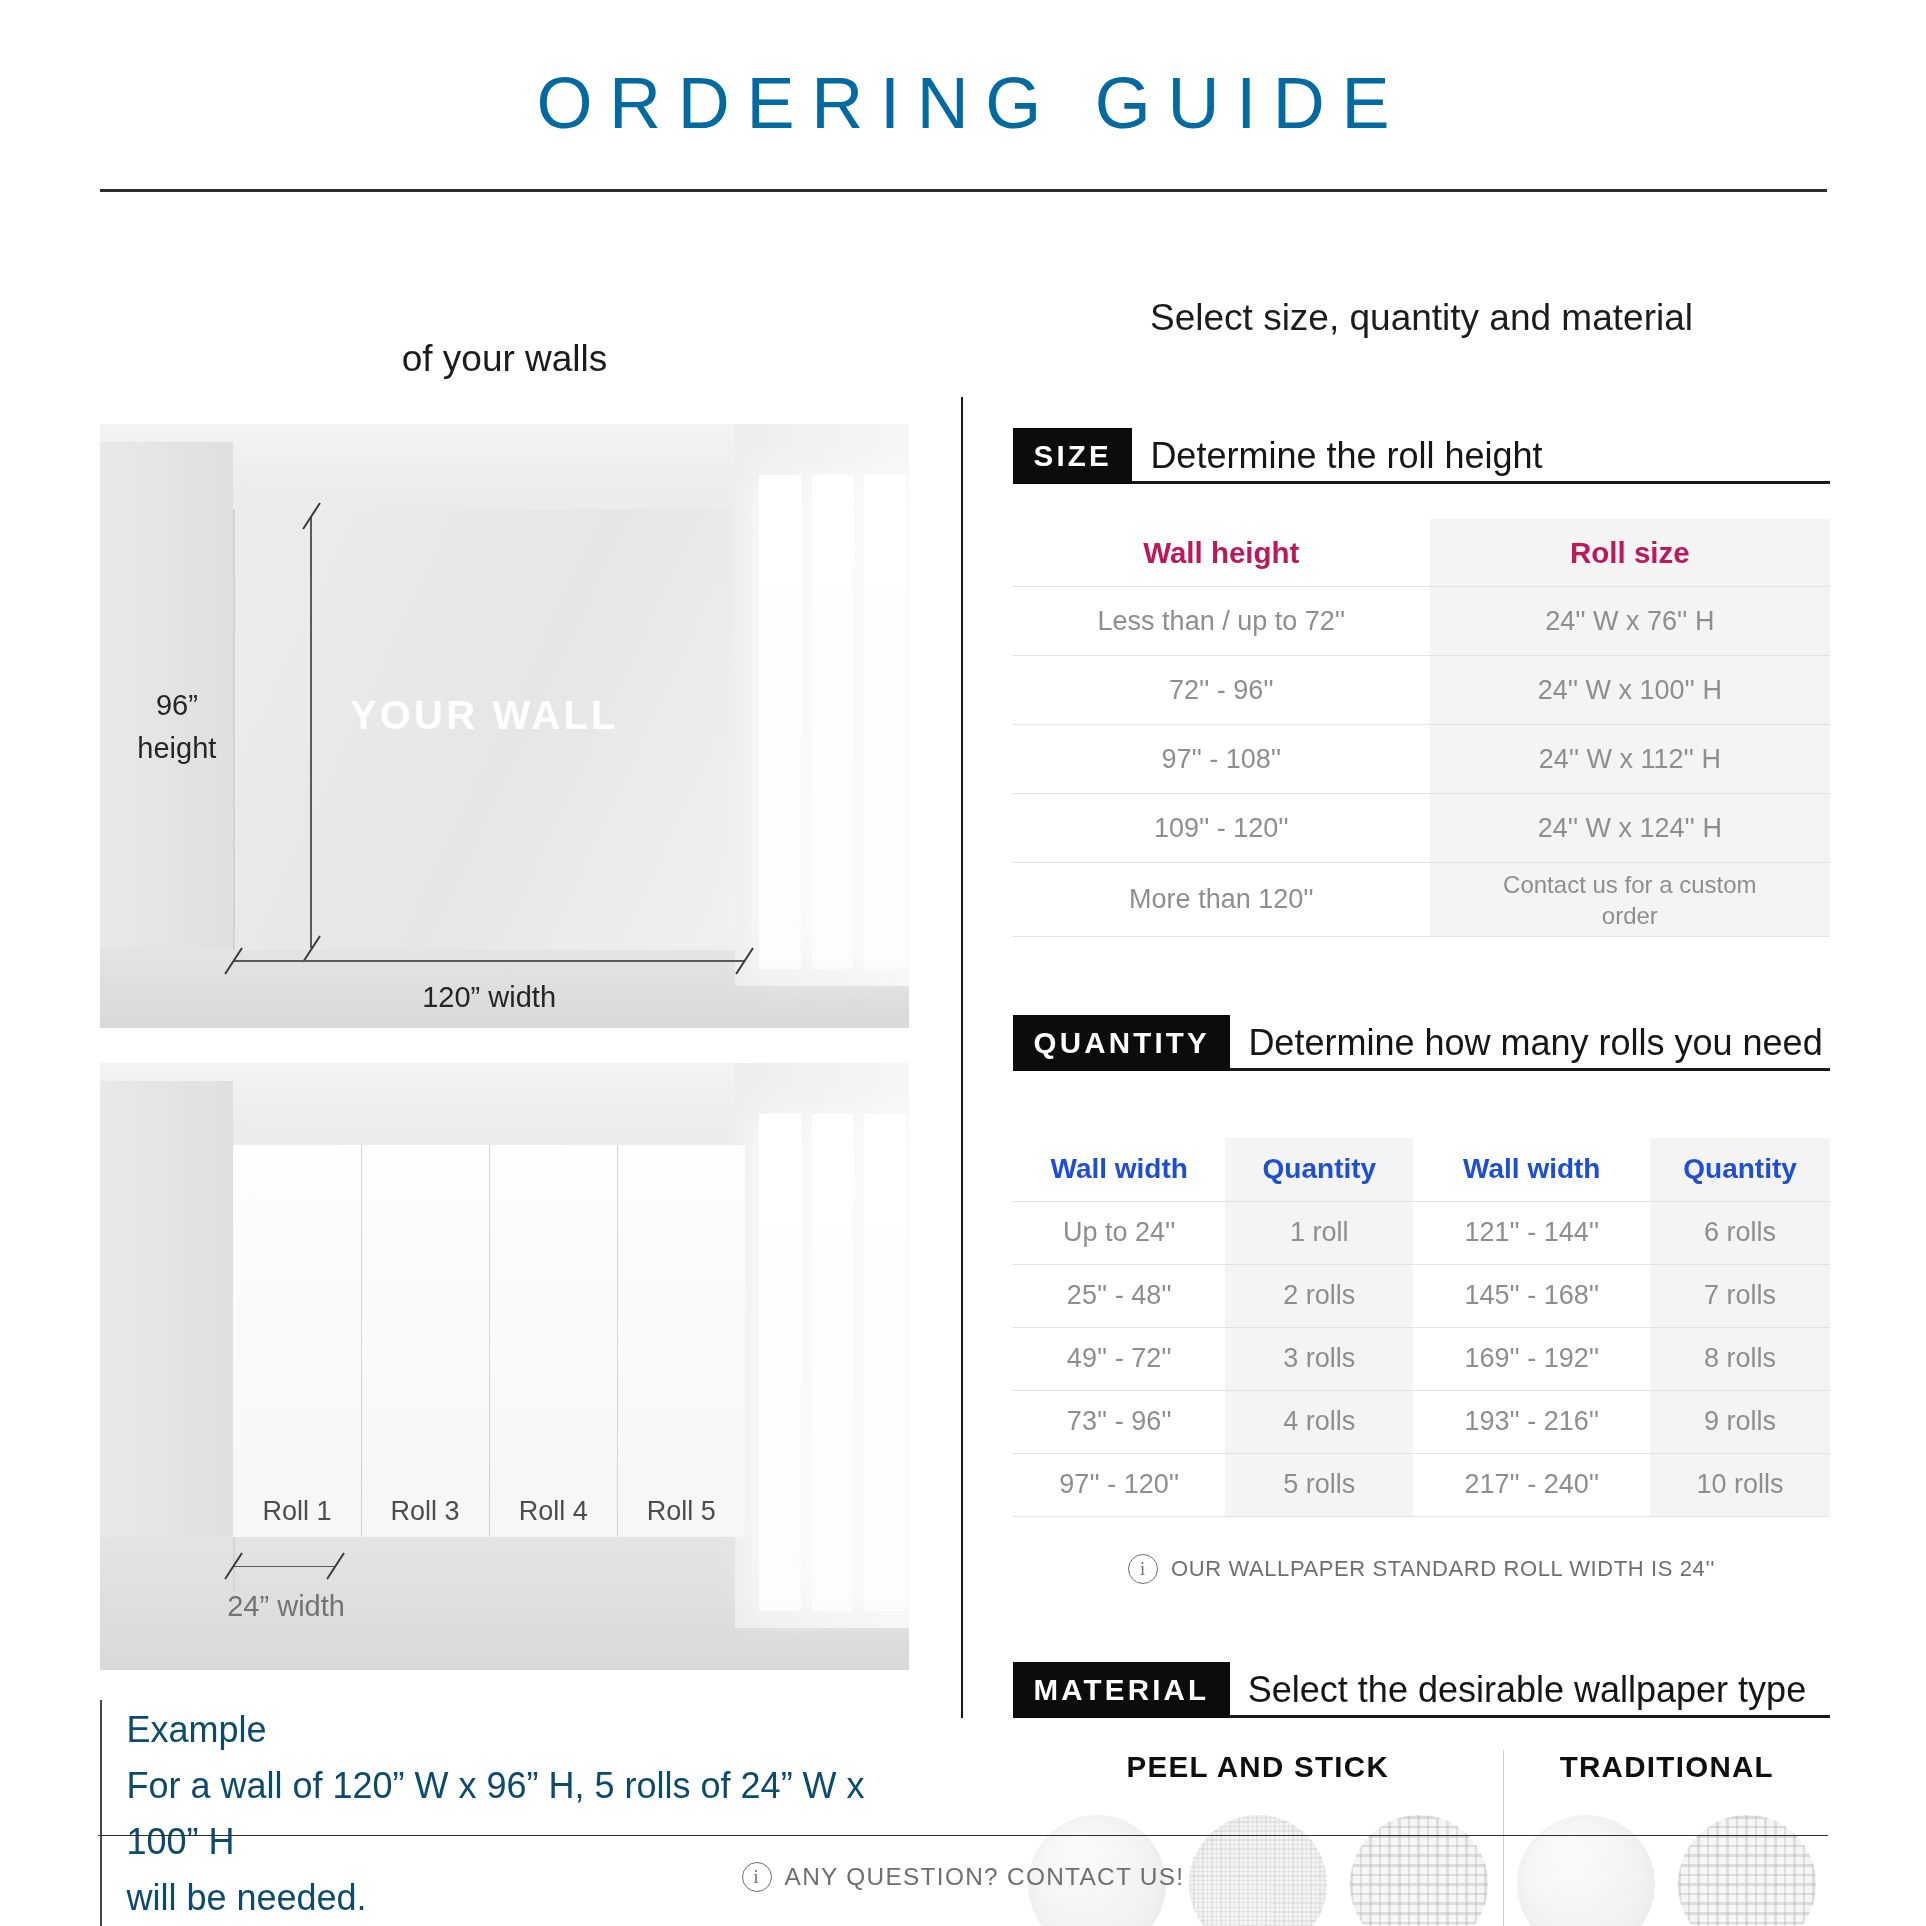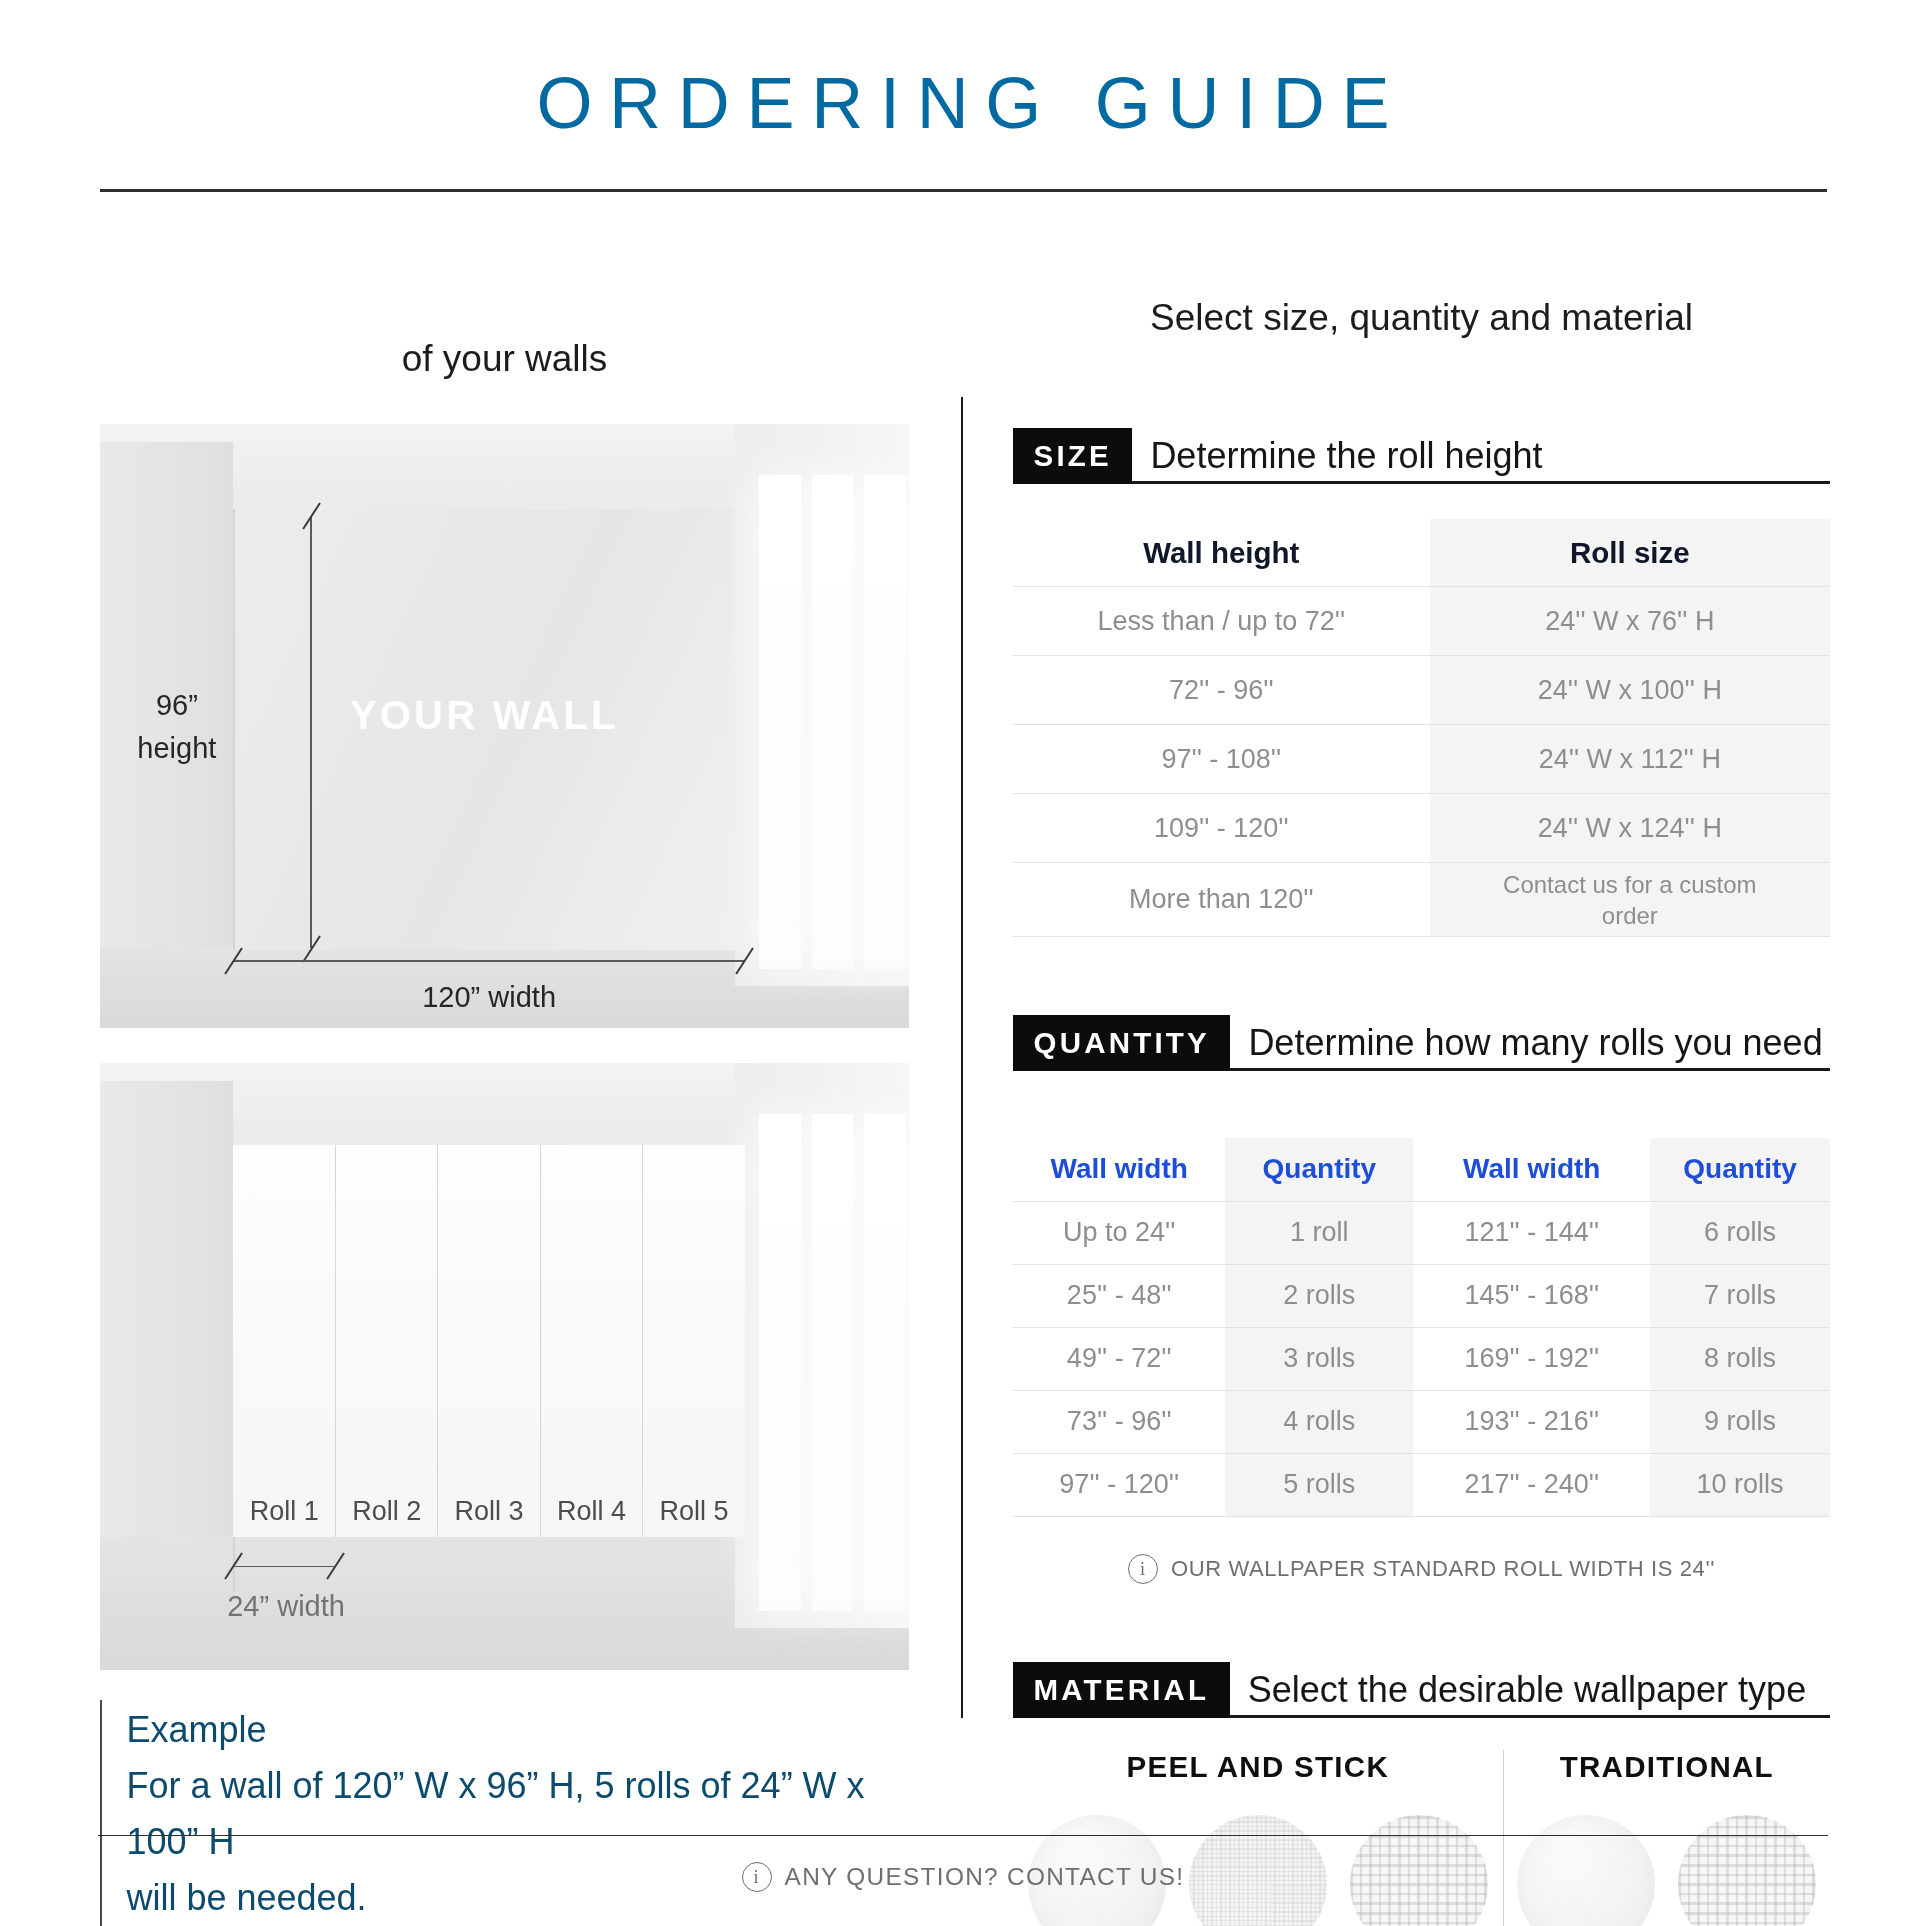--- a/index.html
+++ b/index.html
@@ -77,21 +77,21 @@
   .badge{background:#0c0c0c;color:#ffffff;font-size:29.5px;font-weight:bold;letter-spacing:3.2px;
          display:flex;align-items:center;padding:0 20.5px;}
   .sec-title-wrap{flex:1;position:relative;display:flex;align-items:center;padding-left:18px;}
   .sec-title-wrap::after{content:"";position:absolute;left:0;right:0;bottom:0;height:3.2px;background:#181818;}
   .sec-title{font-size:36px;color:#161616;}
 
   
   .size-table{margin-top:35px;border-bottom:1.3px solid #e2e2e2;}
   .trow{display:grid;grid-template-columns:51% 49%;}
   .trow>div{display:flex;align-items:center;justify-content:center;text-align:center;}
-  .size-head>.trow>div{font-weight:bold;font-size:29.5px;color:#0f172a;padding:16.7px 0;}
+  .size-head>.trow>div{font-weight:bold;font-size:29.5px;color:#be185d;padding:16.7px 0;}
   .size-body .trow{border-top:1.3px solid #e2e2e2;min-height:68px;}
   .cell-h{font-size:27px;color:#8e8e8e;}
   .cell-r{font-size:27px;color:#8e8e8e;background:#f4f4f4;padding:5.1px 58px;}
   .size-head .cell-r{background:#f4f4f4;color:#0f0f0f;font-size:29.5px;}
   .size-body .trow:last-child .cell-r{font-size:24px;line-height:1.3;}
 
   
   .q-table{margin-top:67px;border-bottom:1.3px solid #e2e2e2;}
   .qrow{display:grid;grid-template-columns:26% 23% 29% 22%;}
   .qrow>div{display:flex;align-items:center;justify-content:center;text-align:center;}
@@ -179,23 +179,20 @@
         <div class="pane pane1"></div>
         <div class="pane pane2"></div>
         <div class="pane pane3"></div>
       </div>
       <div class="rolls">
 
           <div class="roll">
             <div class="roll-label">Roll 1</div>
           </div>
 
-          <div class="roll">
-            <div class="roll-label">Roll 2</div>
-          </div>
 
           <div class="roll">
             <div class="roll-label">Roll 3</div>
           </div>
 
           <div class="roll">
             <div class="roll-label">Roll 4</div>
           </div>
 
           <div class="roll">

